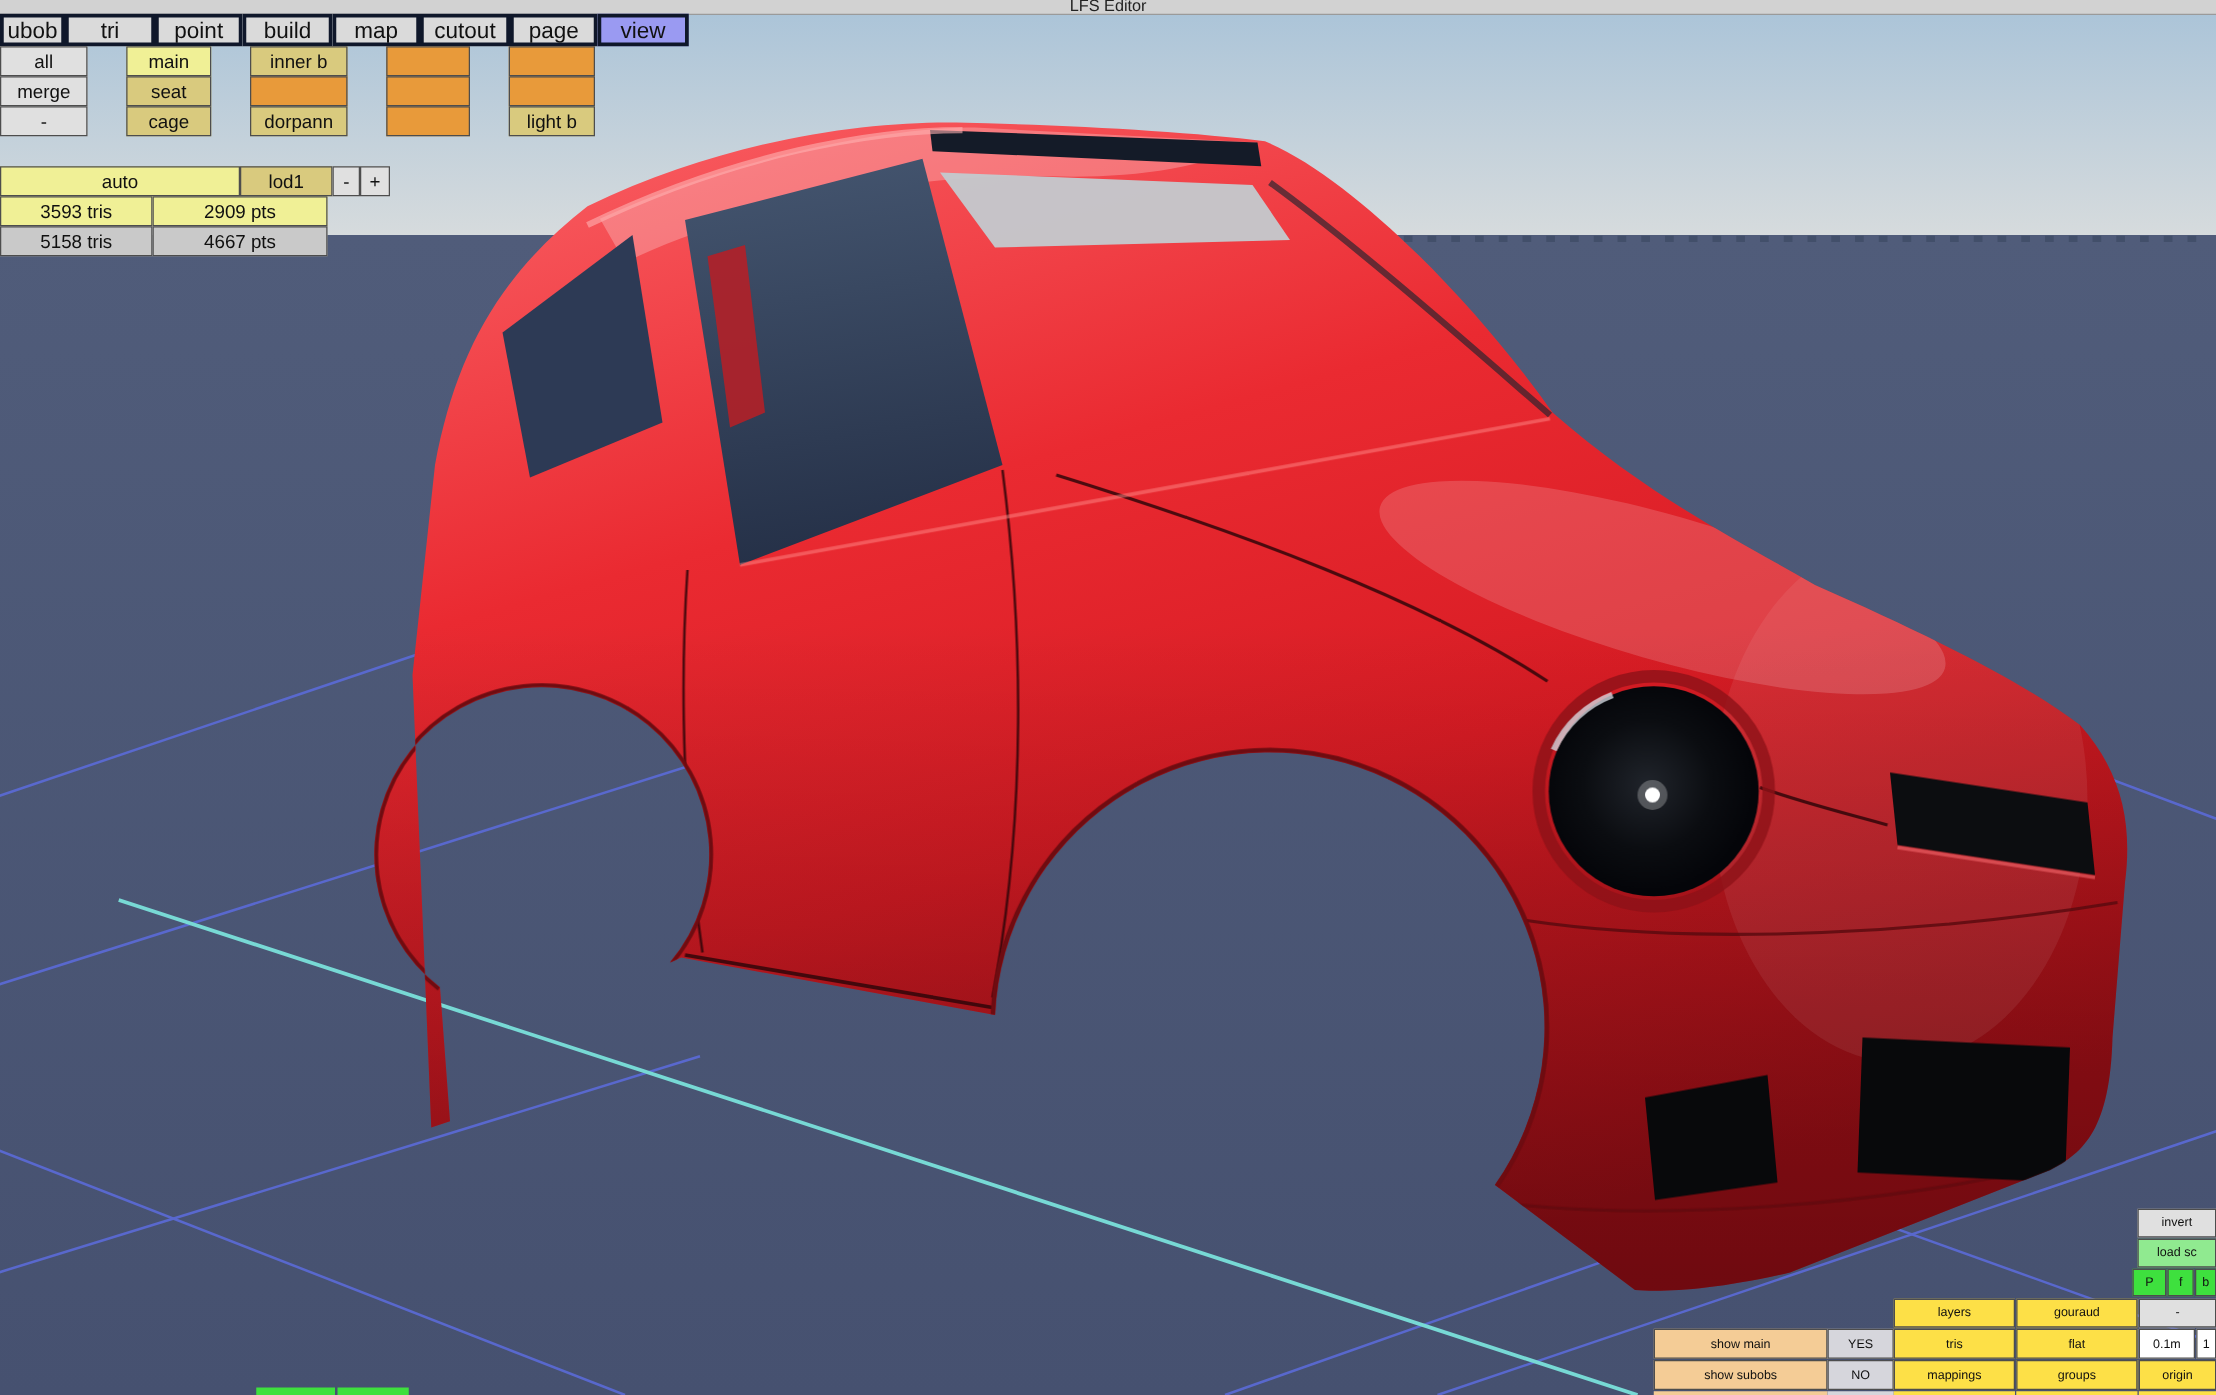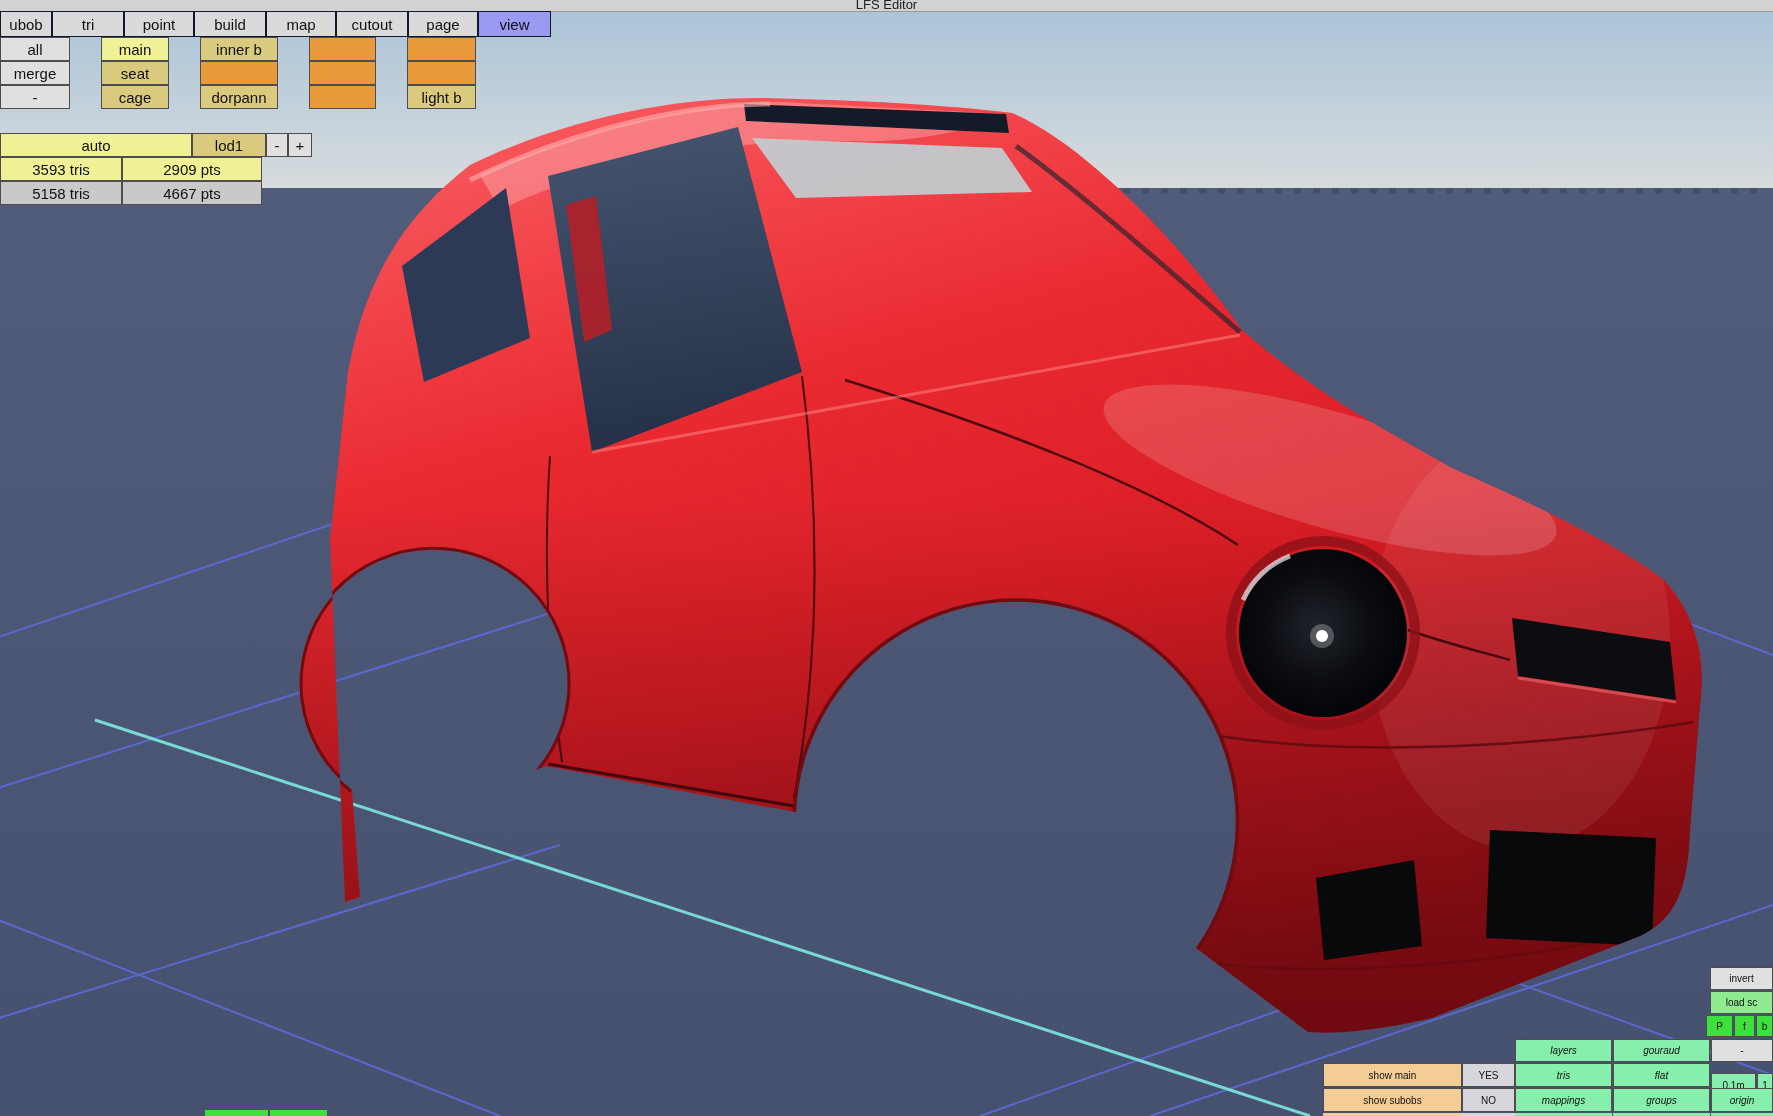--- a/index.html
+++ b/index.html
@@ -25,31 +25,31 @@
     box-sizing:border-box;border:1px solid #4d4d4d;
     display:flex;align-items:center;justify-content:center;
     font-size:15px;color:#101010;white-space:nowrap;overflow:hidden;
   }
   .c-gray  {background:#e0e0e0;}
   .c-gray2 {background:#d6d6dc;}
   .c-yellow{background:#f0f096;}
   .c-khaki {background:#d9ca7e;}
   .c-orange{background:#e89a3a;}
   .c-sgray {background:#c9c9c9;}
-  .c-lav   {background:#86efac;font-style:italic;}
+  .c-lav   {background:#fde047;}
   .c-peach {background:#f4cc96;}
   .c-green {background:#90ea90;}
   .c-bgreen{background:#3ee03e;}
-  .c-blue  {background:#86efac;margin-top:10px;}
+  .c-blue  {background:#ffffff;}
 
   .menubar{position:absolute;left:0;top:11px;height:26px;display:flex;z-index:6;}
   .mbtn{
-    box-sizing:border-box;border:1px solid #0f172a;background:#dadada;
+    box-sizing:border-box;border:3px solid #0f172a;background:#dadada;
     display:flex;align-items:center;justify-content:center;
-    font-size:15px;color:#111;
+    font-size:18px;color:#111;
   }
   .mbtn.active{background:#9a9af2;}
 
   .selgrid{position:absolute;left:0;top:37px;z-index:6;}
   .srow{display:flex;height:24px;gap:31px;}
   .srow .cell{height:24px;}
   .w0{width:70px;}.w1{width:68px;}.w2{width:78px;}.w3{width:67px;}.w4{width:69px;}
 
   .lodbar{position:absolute;left:0;top:133px;height:24px;display:flex;z-index:6;}
   .lodbar .cell{height:24px;}

